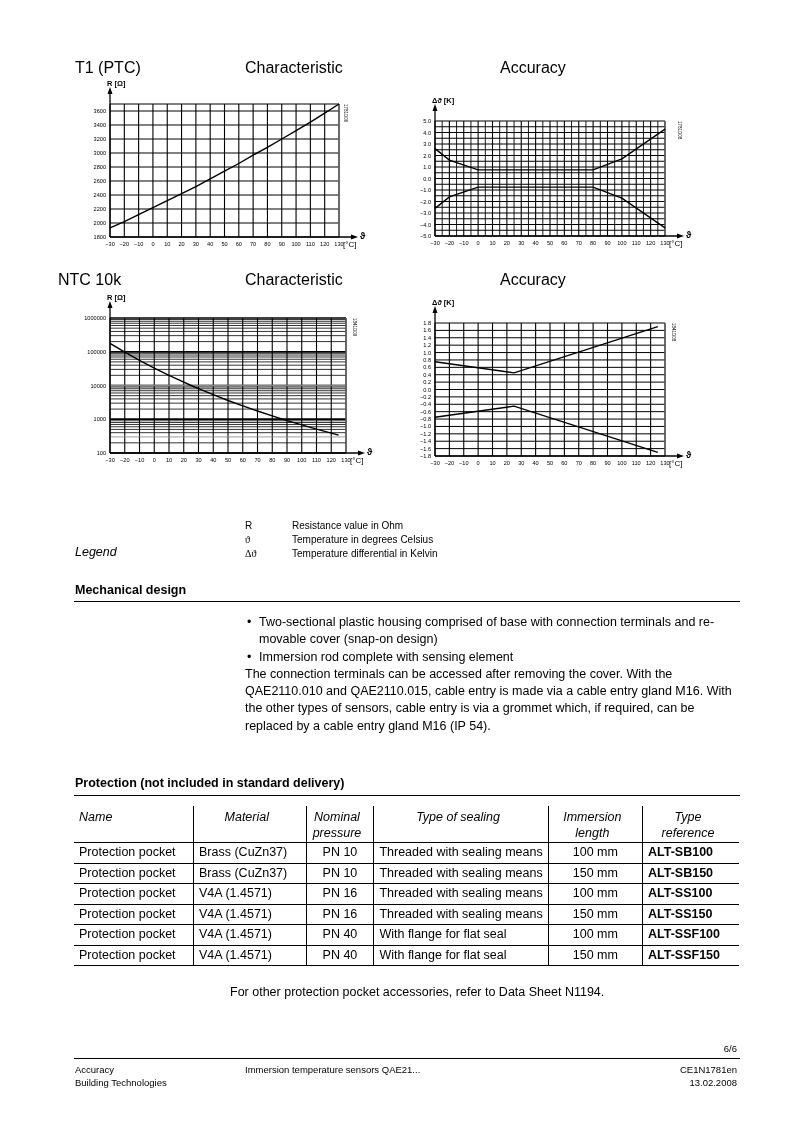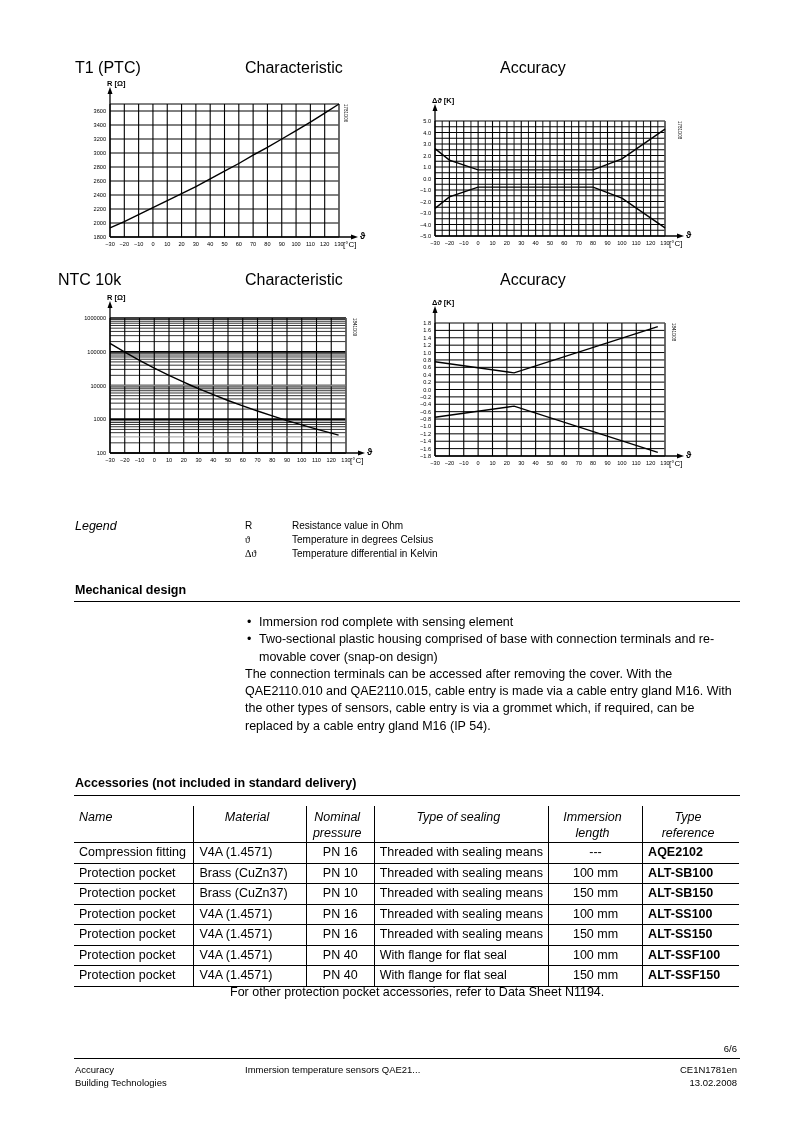--- a/index.html
+++ b/index.html
@@ -373,47 +373,47 @@
       <text x="431" y="435.8333333333333" font-size="5.6" text-anchor="end">−1.2</text>
       <text x="431" y="443.22222222222223" font-size="5.6" text-anchor="end">−1.4</text>
       <text x="431" y="450.6111111111111" font-size="5.6" text-anchor="end">−1.6</text>
       <text x="431" y="458" font-size="5.6" text-anchor="end">−1.8</text>
       <text x="0" y="0" font-size="4.5" transform="translate(672,323) rotate(90)">1841D08</text>
       <polyline points="435.0,361.8 514.1,372.9 657.8,326.7" fill="none" stroke="#000" stroke-width="1.4"></polyline>
       <polyline points="435.0,417.2 514.1,406.1 657.8,452.3" fill="none" stroke="#000" stroke-width="1.4"></polyline>
     </g>
   </svg>
 
-<div class="abs legend-label" style="left:75px;top:519px">Legend</div>
+<div class="abs legend-label" style="left:75px;top:545px">Legend</div>
 <div class="abs" style="left:245px;top:520px">
   <div style="display:flex;height:14px">
     <span class="legend-desc" style="width:47px">R</span>
     <span class="legend-desc">Resistance value in Ohm</span>
   </div>
   <div style="display:flex;height:14px">
     <span class="legend-sym" style="width:47px">ϑ</span>
     <span class="legend-desc">Temperature in degrees Celsius</span>
   </div>
   <div style="display:flex;height:14px">
     <span class="legend-sym" style="width:47px">Δϑ</span>
     <span class="legend-desc">Temperature differential in Kelvin</span>
   </div>
 </div>
 
 <div class="abs h2" style="left:75px;top:583px">Mechanical design</div>
 <div class="rule" style="left:74px;top:601px;width:666px"></div>
 <div class="abs body-text" style="left:245px;top:614px;width:495px">
   <ul>
+    <li>Two-sectional plastic housing comprised of base with connection terminals and re-movable cover (snap-on design)</li>
     <li>Immersion rod complete with sensing element</li>
-    <li>Two-sectional plastic housing comprised of base with connection terminals and re-movable cover (snap-on design)</li>
   </ul>
   <div>The connection terminals can be accessed after removing the cover. With the QAE2110.010 and QAE2110.015, cable entry is made via a cable entry gland M16. With the other types of sensors, cable entry is via a grommet which, if required, can be replaced by a cable entry gland M16 (IP 54).</div>
 </div>
 
-<div class="abs h2" style="left:75px;top:776px">Accessories (not included in standard delivery)</div>
+<div class="abs h2" style="left:75px;top:776px">Protection (not included in standard delivery)</div>
 <div class="rule" style="left:74px;top:795px;width:666px"></div>
 
 <table class="acc">
   <colgroup>
     <col style="width:120px">
       <col style="width:113px">
       <col style="width:68px">
       <col style="width:172px">
       <col style="width:95px">
       <col style="width:97px">
@@ -423,28 +423,20 @@
       <th class="l">Name</th>
       <th class="c">Material</th>
       <th class="c">Nominal pressure</th>
       <th class="c">Type of sealing</th>
       <th class="c">Immersion length</th>
       <th class="c">Type reference</th>
     </tr>
   </thead>
   <tbody id="acc-body">
       <tr>
-        <td class="l">Compression fitting</td>
-        <td class="l">V4A (1.4571)</td>
-        <td class="c">PN 16</td>
-        <td class="l">Threaded with sealing means</td>
-        <td class="c">---</td>
-        <td class="l b">AQE2102</td>
-      </tr>
-      <tr>
         <td class="l">Protection pocket</td>
         <td class="l">Brass (CuZn37)</td>
         <td class="c">PN 10</td>
         <td class="l">Threaded with sealing means</td>
         <td class="c">100 mm</td>
         <td class="l b">ALT-SB100</td>
       </tr>
       <tr>
         <td class="l">Protection pocket</td>
         <td class="l">Brass (CuZn37)</td>

